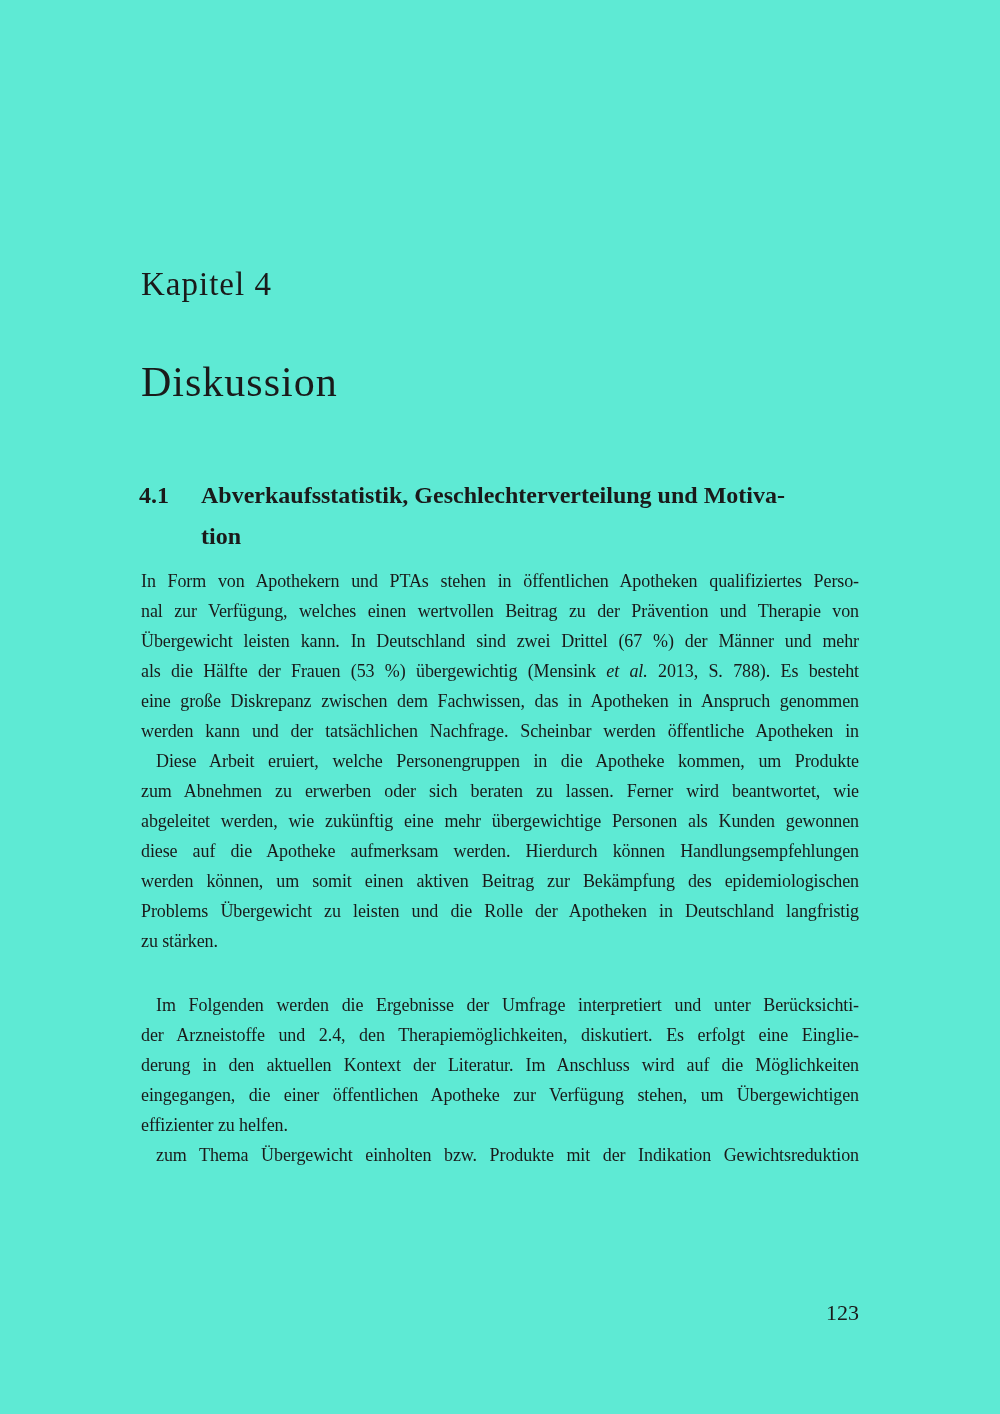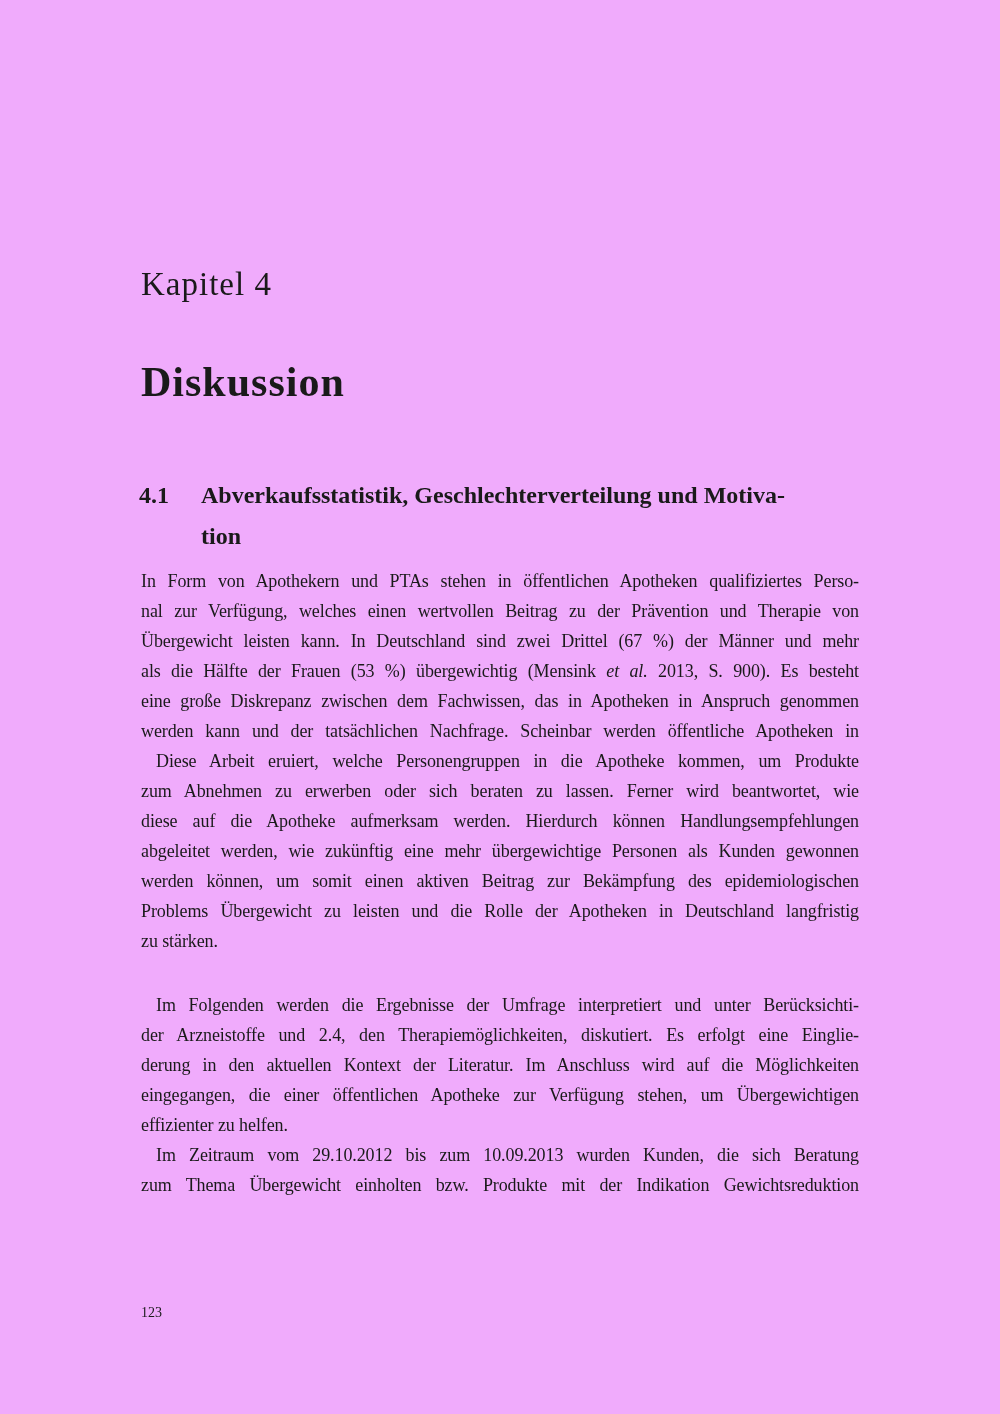--- a/index.html
+++ b/index.html
@@ -1,20 +1,20 @@
 <!DOCTYPE html>
 <html lang="de"><head>
 <meta charset="utf-8">
 <style>
   html, body { margin: 0; padding: 0; background: #ffffff; }
   .page {
     position: relative;
     width: 1000px;
     height: 1414px;
-    background: #f0abfc;
+    background: #5eead4;
     color: #1a1a1a;
     font-family: "Liberation Serif", "DejaVu Serif", serif;
     overflow: hidden;
   }
   .chapter-label {
     position: absolute;
     left: 141px;
     top: 268px;
     font-size: 33px;
     line-height: 33px;
@@ -22,21 +22,20 @@
     white-space: nowrap;
   }
   .chapter-title {
     position: absolute;
     left: 141px;
     top: 361px;
     font-size: 42px;
     line-height: 42px;
     letter-spacing: 1px;
     white-space: nowrap;
-    font-weight: bold;
   }
   .section-heading {
     position: absolute;
     left: 139px;
     top: 475px;
     width: 740px;
     display: flex;
     align-items: flex-start;
     font-weight: bold;
     font-size: 24px;
@@ -68,22 +67,22 @@
     font-family: Liberation Serif, serif;
   }
   .line.last { text-align-last: left; }
   .paragraph.indent .line:first-child { text-indent: 15px; }
   .italic { font-style: italic; }
   .page-number {
     position: absolute;
     left: 141px;
     top: 1304px;
     width: 718px;
-    text-align: left;
-    font-size: 14px;
+    text-align: right;
+    font-size: 22px;
     line-height: 18px;
   }
 </style>
 </head>
 <body>
 
 <div class="page">
 
   <div class="chapter-label">Kapitel 4</div>
 
@@ -95,41 +94,40 @@
       <span class="section-title-line">Abverkaufsstatistik, Geschlechterverteilung und Motiva-</span><br>
       <span class="section-title-line">tion</span>
     </span>
   </div>
 
   <div class="body-text">
       <div class="paragraph">
         <div class="line">In Form von Apothekern und PTAs stehen in öffentlichen Apotheken qualifiziertes Perso-</div>
         <div class="line">nal zur Verfügung, welches einen wertvollen Beitrag zu der Prävention und Therapie von</div>
         <div class="line">Übergewicht leisten kann. In Deutschland sind zwei Drittel (67 %) der Männer und mehr</div>
-        <div class="line"><span>als die Hälfte der Frauen (53 %) übergewichtig (Mensink </span><span class="italic">et al.</span><span> 2013, S. 900). Es besteht</span></div>
+        <div class="line"><span>als die Hälfte der Frauen (53 %) übergewichtig (Mensink </span><span class="italic">et al.</span><span> 2013, S. 788). Es besteht</span></div>
         <div class="line">eine große Diskrepanz zwischen dem Fachwissen, das in Apotheken in Anspruch genommen</div>
         <div class="line">werden kann und der tatsächlichen Nachfrage. Scheinbar werden öffentliche Apotheken in</div>
       </div>
       <div class="paragraph indent">
         <div class="line">Diese Arbeit eruiert, welche Personengruppen in die Apotheke kommen, um Produkte</div>
         <div class="line">zum Abnehmen zu erwerben oder sich beraten zu lassen. Ferner wird beantwortet, wie</div>
+        <div class="line">abgeleitet werden, wie zukünftig eine mehr übergewichtige Personen als Kunden gewonnen</div>
         <div class="line">diese auf die Apotheke aufmerksam werden. Hierdurch können Handlungsempfehlungen</div>
-        <div class="line">abgeleitet werden, wie zukünftig eine mehr übergewichtige Personen als Kunden gewonnen</div>
         <div class="line">werden können, um somit einen aktiven Beitrag zur Bekämpfung des epidemiologischen</div>
         <div class="line">Problems Übergewicht zu leisten und die Rolle der Apotheken in Deutschland langfristig</div>
         <div class="line last">zu stärken.</div>
       </div>
       <div class="paragraph indent space-before">
         <div class="line">Im Folgenden werden die Ergebnisse der Umfrage interpretiert und unter Berücksichti-</div>
         <div class="line">der Arzneistoffe und 2.4, den Therapiemöglichkeiten, diskutiert. Es erfolgt eine Einglie-</div>
         <div class="line">derung in den aktuellen Kontext der Literatur. Im Anschluss wird auf die Möglichkeiten</div>
         <div class="line">eingegangen, die einer öffentlichen Apotheke zur Verfügung stehen, um Übergewichtigen</div>
         <div class="line last">effizienter zu helfen.</div>
       </div>
       <div class="paragraph indent">
-        <div class="line">Im Zeitraum vom 29.10.2012 bis zum 10.09.2013 wurden Kunden, die sich Beratung</div>
         <div class="line">zum Thema Übergewicht einholten bzw. Produkte mit der Indikation Gewichtsreduktion</div>
       </div>
     </div>
 
   <div class="page-number">123</div>
 
 </div>
 
 </body></html>

